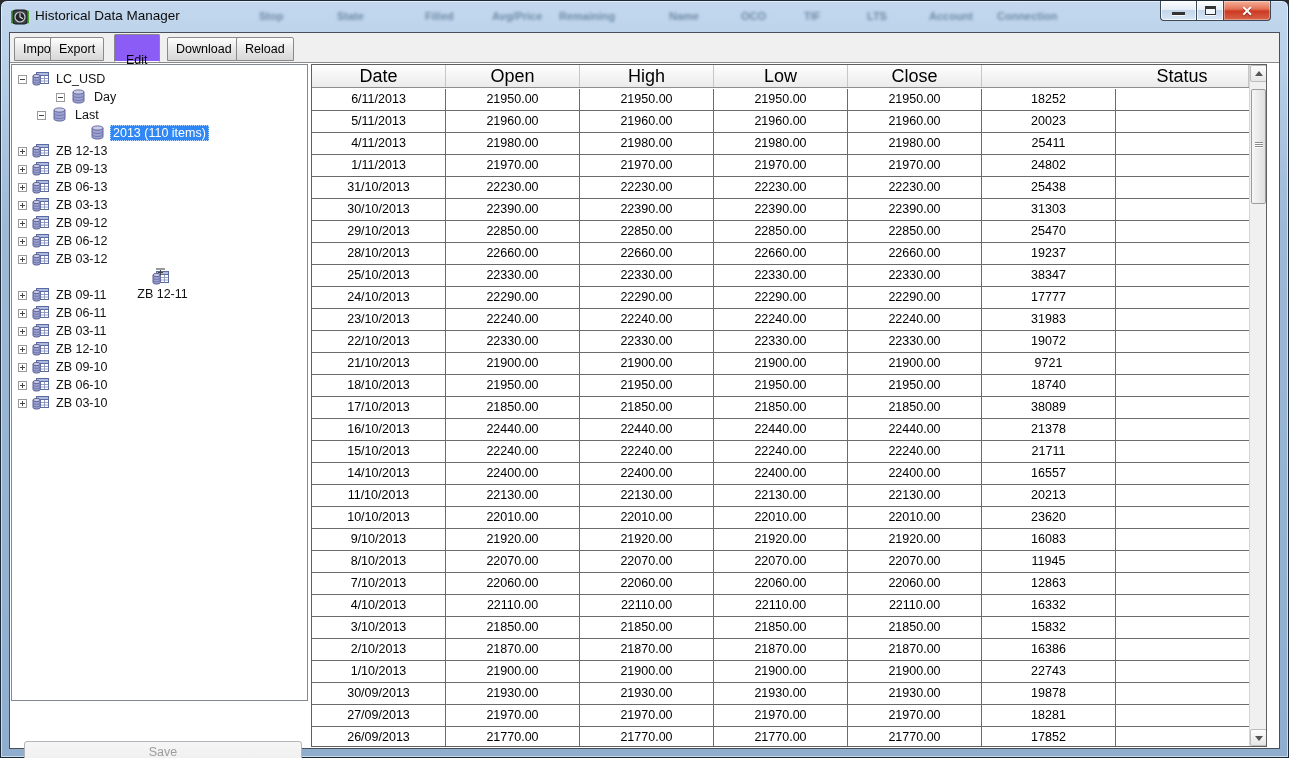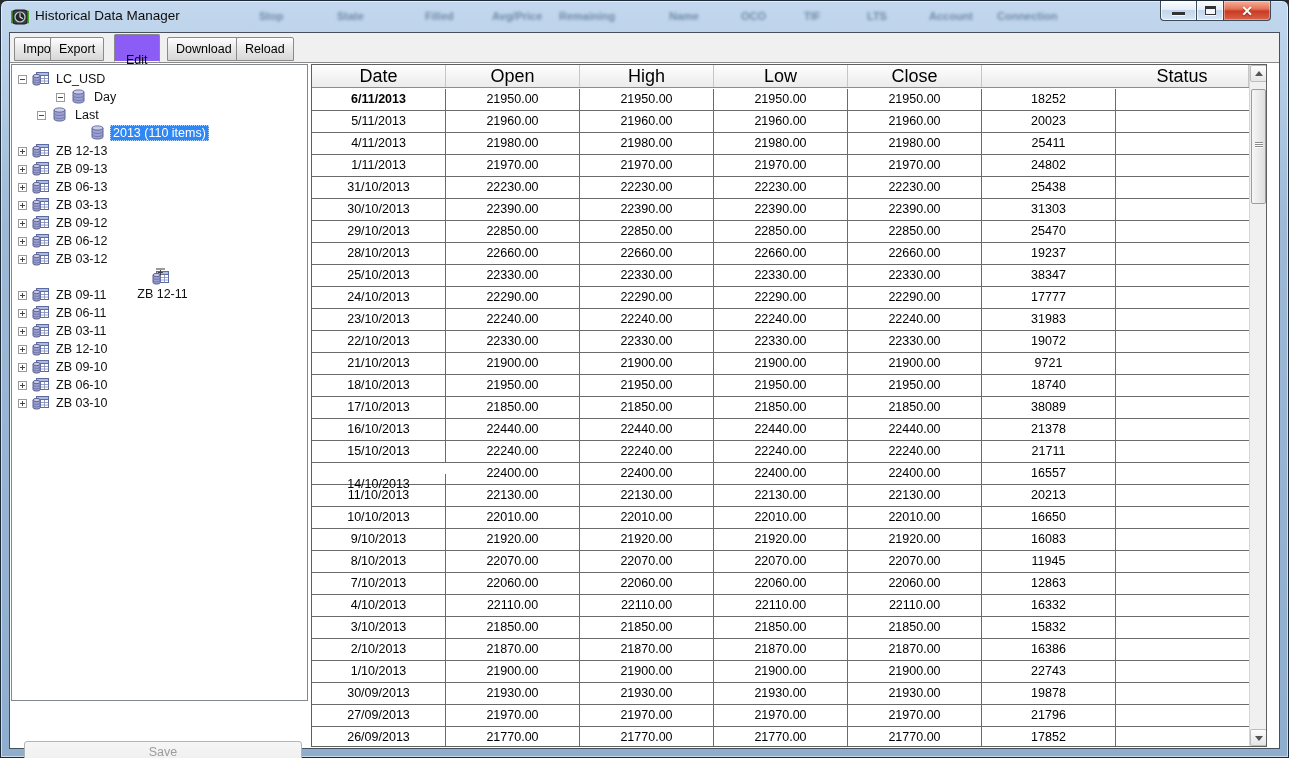--- a/index.html
+++ b/index.html
@@ -370,21 +370,21 @@
             <div class="hcell" style="width: 134px;">Date</div>
             <div class="hcell" style="width: 134px;">Open</div>
             <div class="hcell" style="width: 134px;">High</div>
             <div class="hcell" style="width: 134px;">Low</div>
             <div class="hcell" style="width: 134px;">Close</div>
             <div class="hcell" style="width: 134px; margin-top: 32px;">Volume</div>
             <div class="hcell" style="width: 133px;">Status</div>
           </div>
         <div class="grid-body" id="grid-body">
             <div class="grow">
-              <div class="gcell" style="width: 134px; font-weight: bold;">6/11/2013</div>
+              <div class="gcell" style="width: 134px;">6/11/2013</div>
               <div class="gcell" style="width: 134px;">21950.00</div>
               <div class="gcell" style="width: 134px;">21950.00</div>
               <div class="gcell" style="width: 134px;">21950.00</div>
               <div class="gcell" style="width: 134px;">21950.00</div>
               <div class="gcell" style="width: 134px;">18252</div>
               <div class="gcell" style="width: 133px;"></div>
             </div>
             <div class="grow">
               <div class="gcell" style="width: 134px;">5/11/2013</div>
               <div class="gcell" style="width: 134px;">21960.00</div>
@@ -523,21 +523,21 @@
             <div class="grow">
               <div class="gcell" style="width: 134px;">15/10/2013</div>
               <div class="gcell" style="width: 134px;">22240.00</div>
               <div class="gcell" style="width: 134px;">22240.00</div>
               <div class="gcell" style="width: 134px;">22240.00</div>
               <div class="gcell" style="width: 134px;">22240.00</div>
               <div class="gcell" style="width: 134px;">21711</div>
               <div class="gcell" style="width: 133px;"></div>
             </div>
             <div class="grow">
-              <div class="gcell" style="width: 134px; margin-top: 11px;">14/10/2013</div>
+              <div class="gcell" style="width: 134px;">14/10/2013</div>
               <div class="gcell" style="width: 134px;">22400.00</div>
               <div class="gcell" style="width: 134px;">22400.00</div>
               <div class="gcell" style="width: 134px;">22400.00</div>
               <div class="gcell" style="width: 134px;">22400.00</div>
               <div class="gcell" style="width: 134px;">16557</div>
               <div class="gcell" style="width: 133px;"></div>
             </div>
             <div class="grow">
               <div class="gcell" style="width: 134px;">11/10/2013</div>
               <div class="gcell" style="width: 134px;">22130.00</div>
@@ -546,21 +546,21 @@
               <div class="gcell" style="width: 134px;">22130.00</div>
               <div class="gcell" style="width: 134px;">20213</div>
               <div class="gcell" style="width: 133px;"></div>
             </div>
             <div class="grow">
               <div class="gcell" style="width: 134px;">10/10/2013</div>
               <div class="gcell" style="width: 134px;">22010.00</div>
               <div class="gcell" style="width: 134px;">22010.00</div>
               <div class="gcell" style="width: 134px;">22010.00</div>
               <div class="gcell" style="width: 134px;">22010.00</div>
-              <div class="gcell" style="width: 134px;">16650</div>
+              <div class="gcell" style="width: 134px;">23620</div>
               <div class="gcell" style="width: 133px;"></div>
             </div>
             <div class="grow">
               <div class="gcell" style="width: 134px;">9/10/2013</div>
               <div class="gcell" style="width: 134px;">21920.00</div>
               <div class="gcell" style="width: 134px;">21920.00</div>
               <div class="gcell" style="width: 134px;">21920.00</div>
               <div class="gcell" style="width: 134px;">21920.00</div>
               <div class="gcell" style="width: 134px;">16083</div>
               <div class="gcell" style="width: 133px;"></div>
@@ -627,21 +627,21 @@
               <div class="gcell" style="width: 134px;">21930.00</div>
               <div class="gcell" style="width: 134px;">19878</div>
               <div class="gcell" style="width: 133px;"></div>
             </div>
             <div class="grow">
               <div class="gcell" style="width: 134px;">27/09/2013</div>
               <div class="gcell" style="width: 134px;">21970.00</div>
               <div class="gcell" style="width: 134px;">21970.00</div>
               <div class="gcell" style="width: 134px;">21970.00</div>
               <div class="gcell" style="width: 134px;">21970.00</div>
-              <div class="gcell" style="width: 134px;">21796</div>
+              <div class="gcell" style="width: 134px;">18281</div>
               <div class="gcell" style="width: 133px;"></div>
             </div>
             <div class="grow">
               <div class="gcell" style="width: 134px;">26/09/2013</div>
               <div class="gcell" style="width: 134px;">21770.00</div>
               <div class="gcell" style="width: 134px;">21770.00</div>
               <div class="gcell" style="width: 134px;">21770.00</div>
               <div class="gcell" style="width: 134px;">21770.00</div>
               <div class="gcell" style="width: 134px;">17852</div>
               <div class="gcell" style="width: 133px;"></div>

